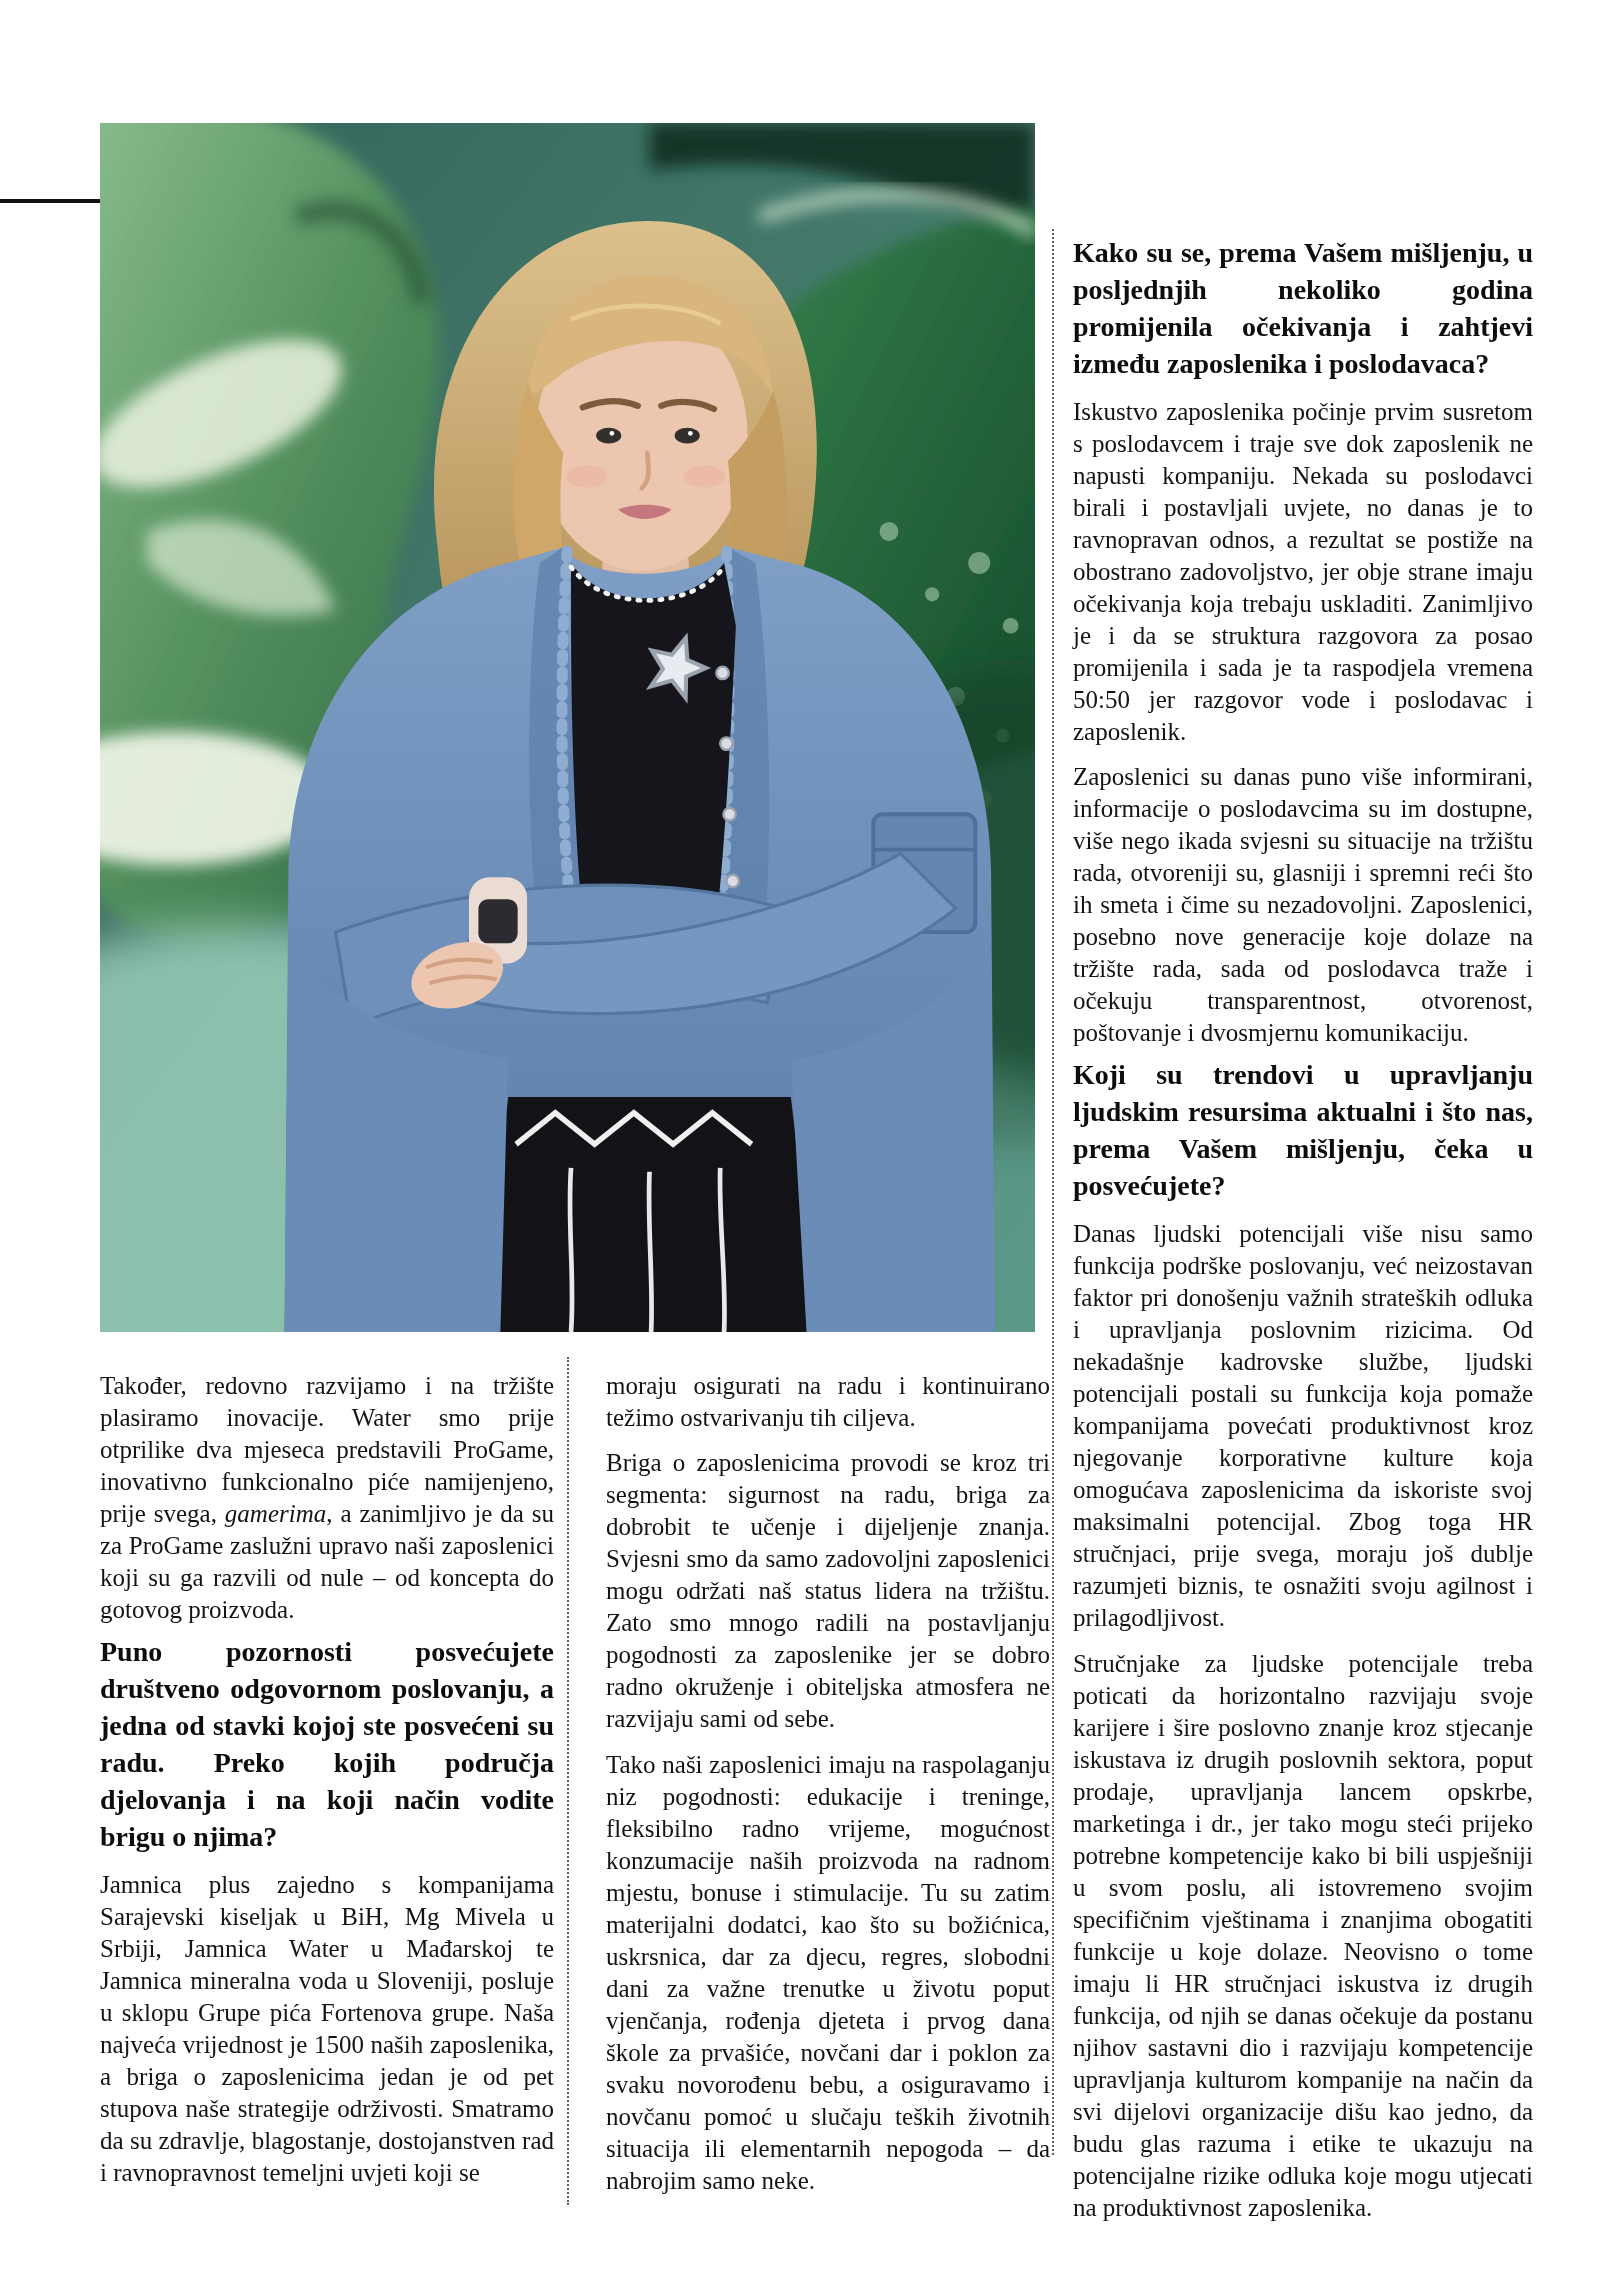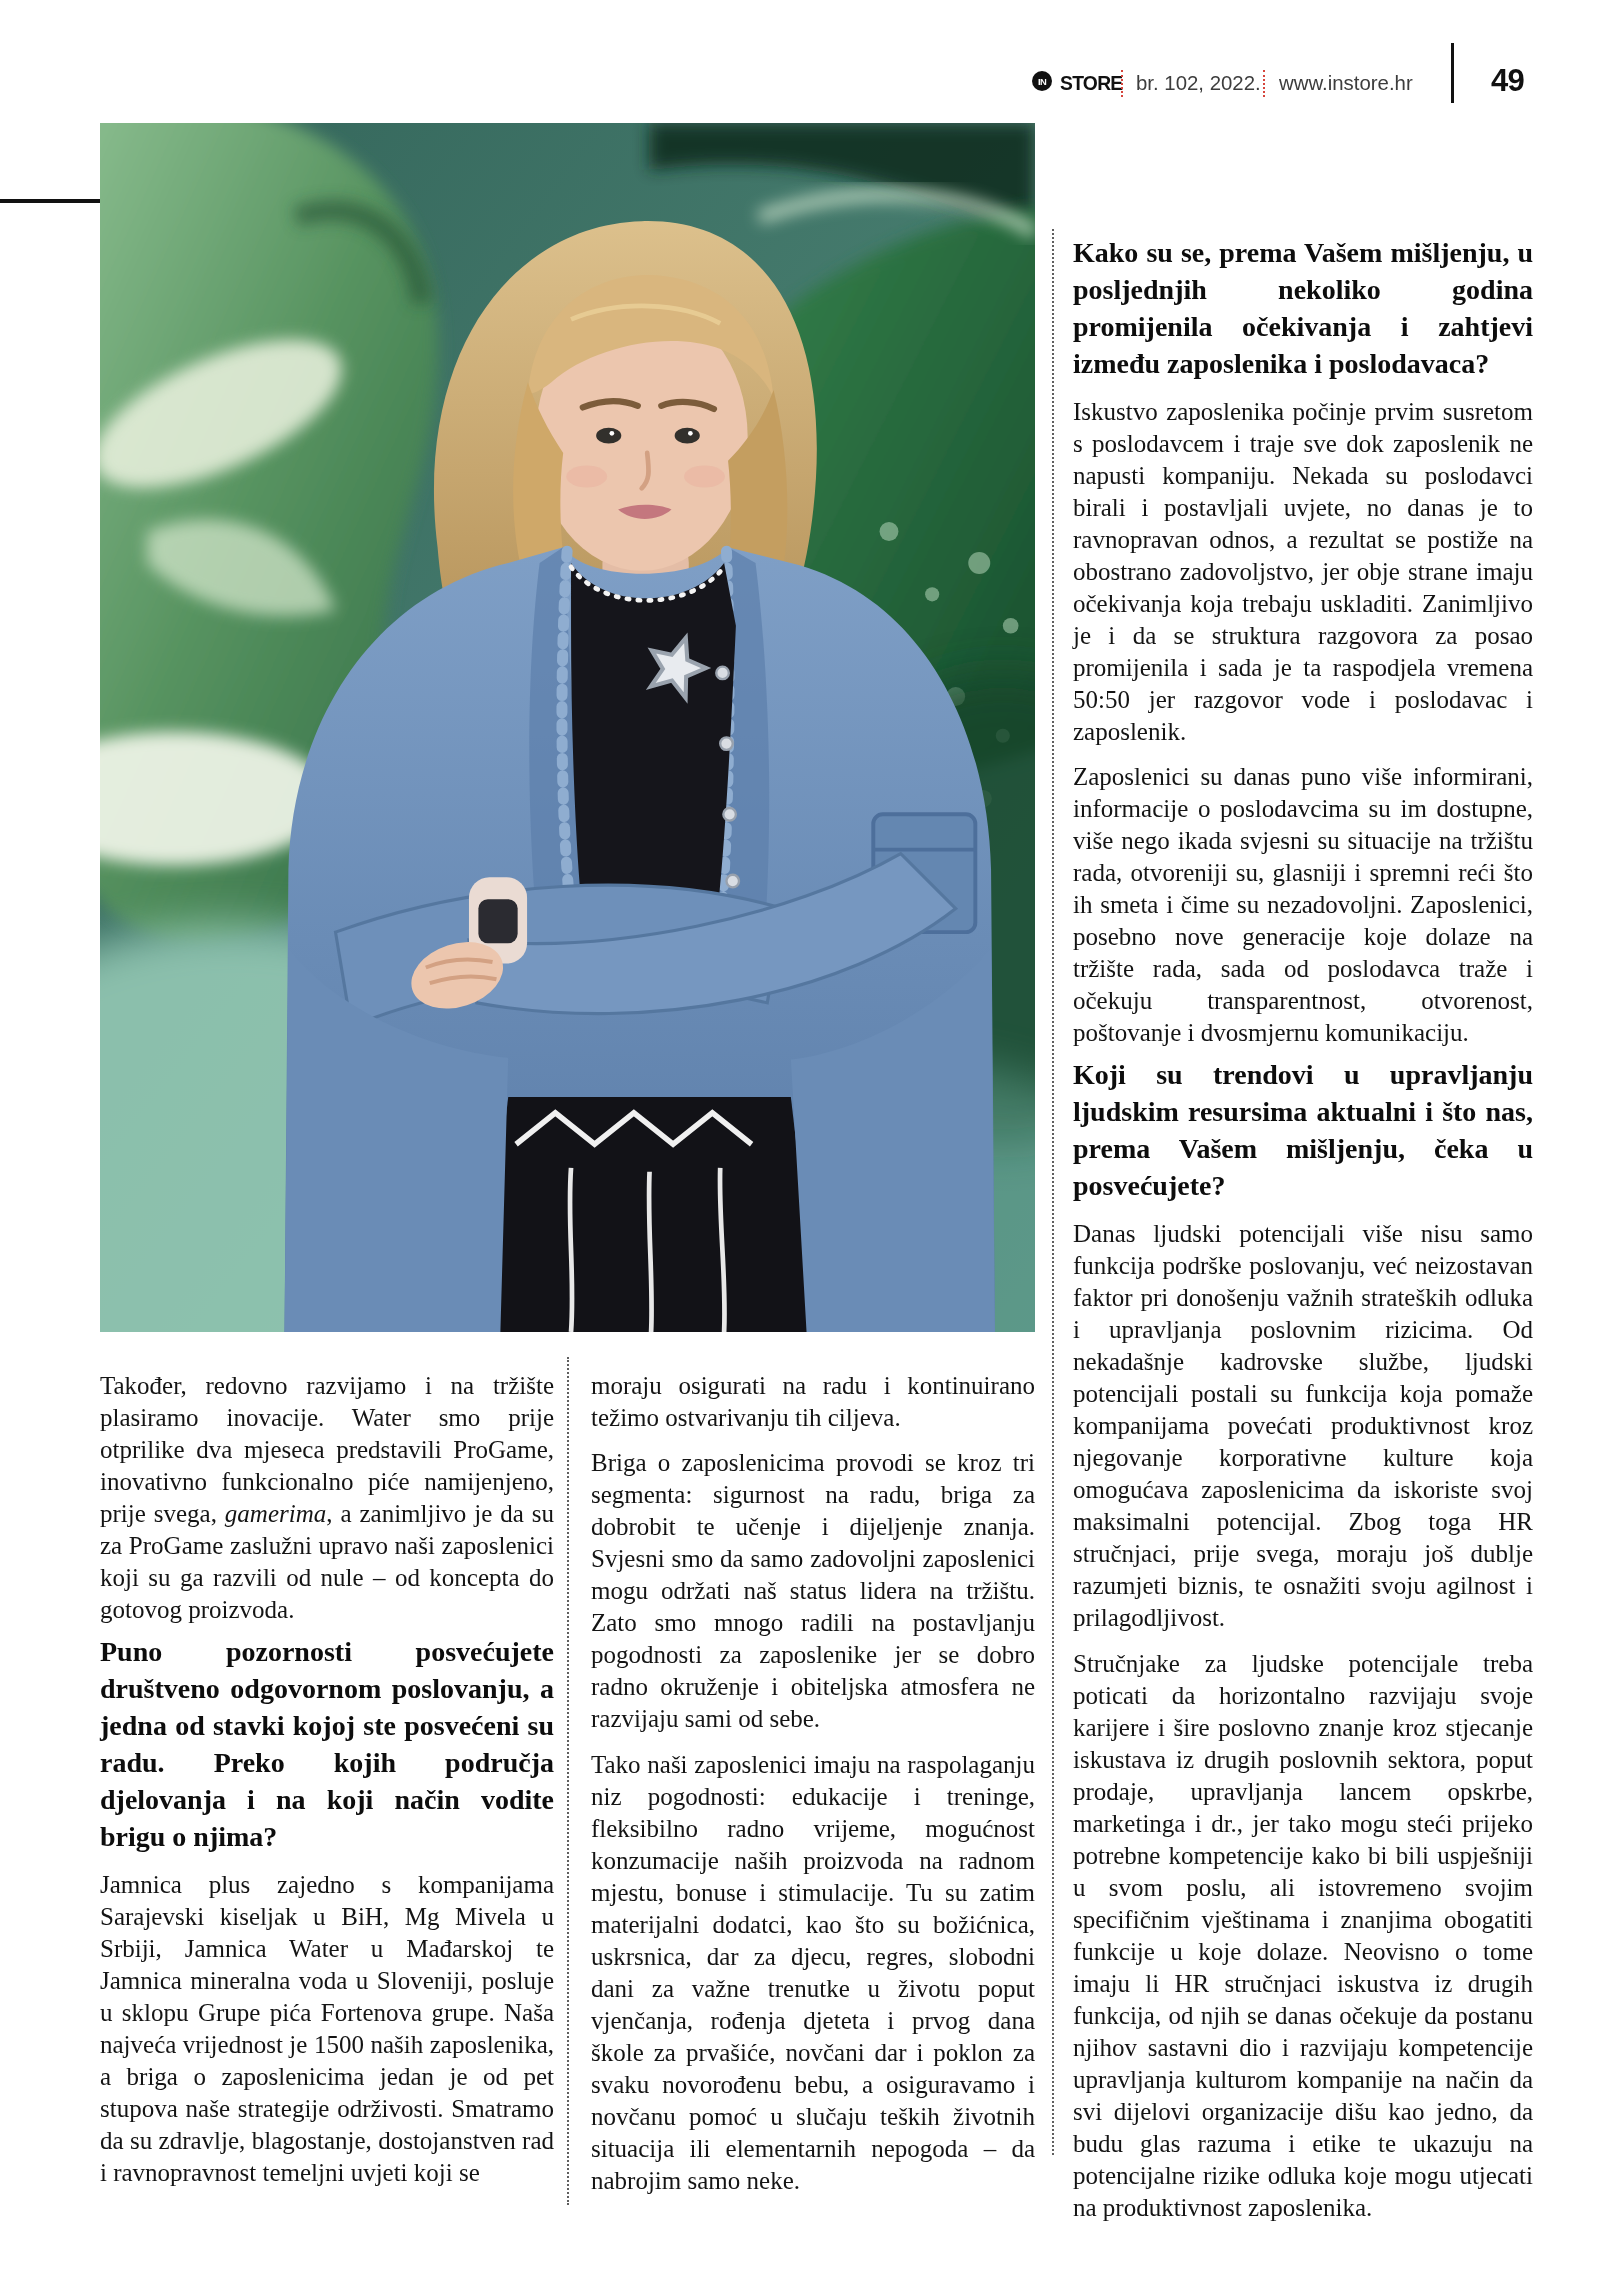--- a/index.html
+++ b/index.html
@@ -43,42 +43,30 @@
   .photo svg{display:block;width:100%;height:100%;}
 
   
   .col{position:absolute;text-align:justify;font-size:25px;line-height:32px;color:#141414;}
   .col p{margin:0 0 0 0;padding:0;}
   .col p + p{margin-top:13.4px;}
   .col .question{
     font-weight:bold;font-size:28px;line-height:37px;margin:7px 0 14px 0;color:#0d0d0d;
   }
   .col-left{left:100px;top:1370px;width:454px;}
-  .col-mid{left:591px;top:1370px;width:444px;}
+  .col-mid{left:606px;top:1370px;width:444px;}
   .col-right{left:1073px;top:234px;width:460px;}
   .col-right .question.first{margin-top:0;}
   em{}
 </style>
 </head>
 <body>
 
 <div class="page">
 
-  <div class="masthead">
-    <span class="logo-circle">
-        <span>IN</span>
-      </span>
-    <span class="store-wordmark">STORE</span>
-    <span class="dotsep-red s1"></span>
-    <span class="issue-text">br. 102, 2022.</span>
-    <span class="dotsep-red s2"></span>
-    <span class="site-text">www.instore.hr</span>
-    <span class="head-vline"></span>
-    <span class="page-number">49</span>
-  </div>
 
   <div class="left-rule"></div>
 
   <figure class="photo">
     <svg viewBox="0 0 1191 1539" preserveAspectRatio="none" aria-hidden="true">
       <defs>
         <linearGradient id="gBg" x1="0" y1="0" x2="1" y2="1">
           <stop offset="0" stop-color="#33655a"></stop>
             <stop offset="0.55" stop-color="#477d6f"></stop>
             <stop offset="1" stop-color="#569084"></stop>

